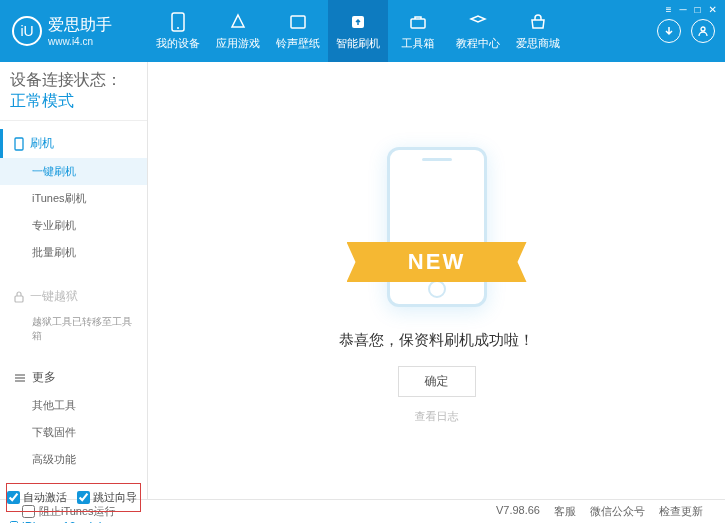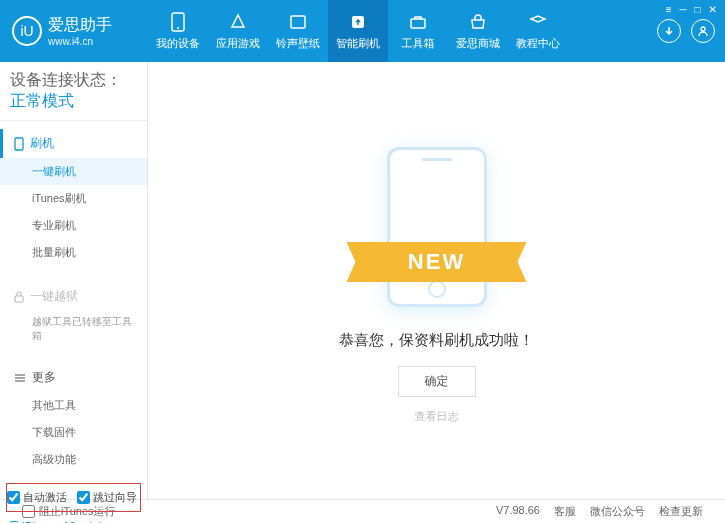--- a/index.html
+++ b/index.html
@@ -105,33 +105,33 @@
       <span class="nav-icon">
           <svg width="18" height="16" viewBox="0 0 18 16">
             <rect x="2" y="5" width="14" height="9" rx="1" fill="none" stroke="#fff" stroke-width="1.5"></rect>
             <path d="M6 5 V3 H12 V5" fill="none" stroke="#fff" stroke-width="1.5"></path>
           </svg>
         </span>
       <span>工具箱</span>
     </div>
     <div class="nav-item">
       <span class="nav-icon">
+          <svg width="18" height="18" viewBox="0 0 18 18">
+            <path d="M2 6 L9 3 L16 6 L9 9 Z" fill="none" stroke="#fff" stroke-width="1.5"></path>
+          </svg>
+        </span>
+      <span>教程中心</span>
+    </div>
+    <div class="nav-item">
+      <span class="nav-icon">
           <svg width="18" height="16" viewBox="0 0 18 16">
             <path d="M3 6 H15 L14 14 H4 Z M6 6 V4 a3 3 0 0 1 6 0 V6" fill="none" stroke="#fff" stroke-width="1.5"></path>
           </svg>
         </span>
       <span>爱思商城</span>
-    </div>
-    <div class="nav-item">
-      <span class="nav-icon">
-          <svg width="18" height="18" viewBox="0 0 18 18">
-            <path d="M2 6 L9 3 L16 6 L9 9 Z" fill="none" stroke="#fff" stroke-width="1.5"></path>
-          </svg>
-        </span>
-      <span>教程中心</span>
     </div>
   </div>
   <div class="header-right">
     <div class="circle-btn">
         <svg width="12" height="12" viewBox="0 0 12 12">
           <path d="M6 2 V8 M3 6 L6 9 L9 6" stroke="#fff" stroke-width="1.5" fill="none"></path>
         </svg>
       </div>
     <div class="circle-btn">
         <svg width="12" height="12" viewBox="0 0 12 12">

